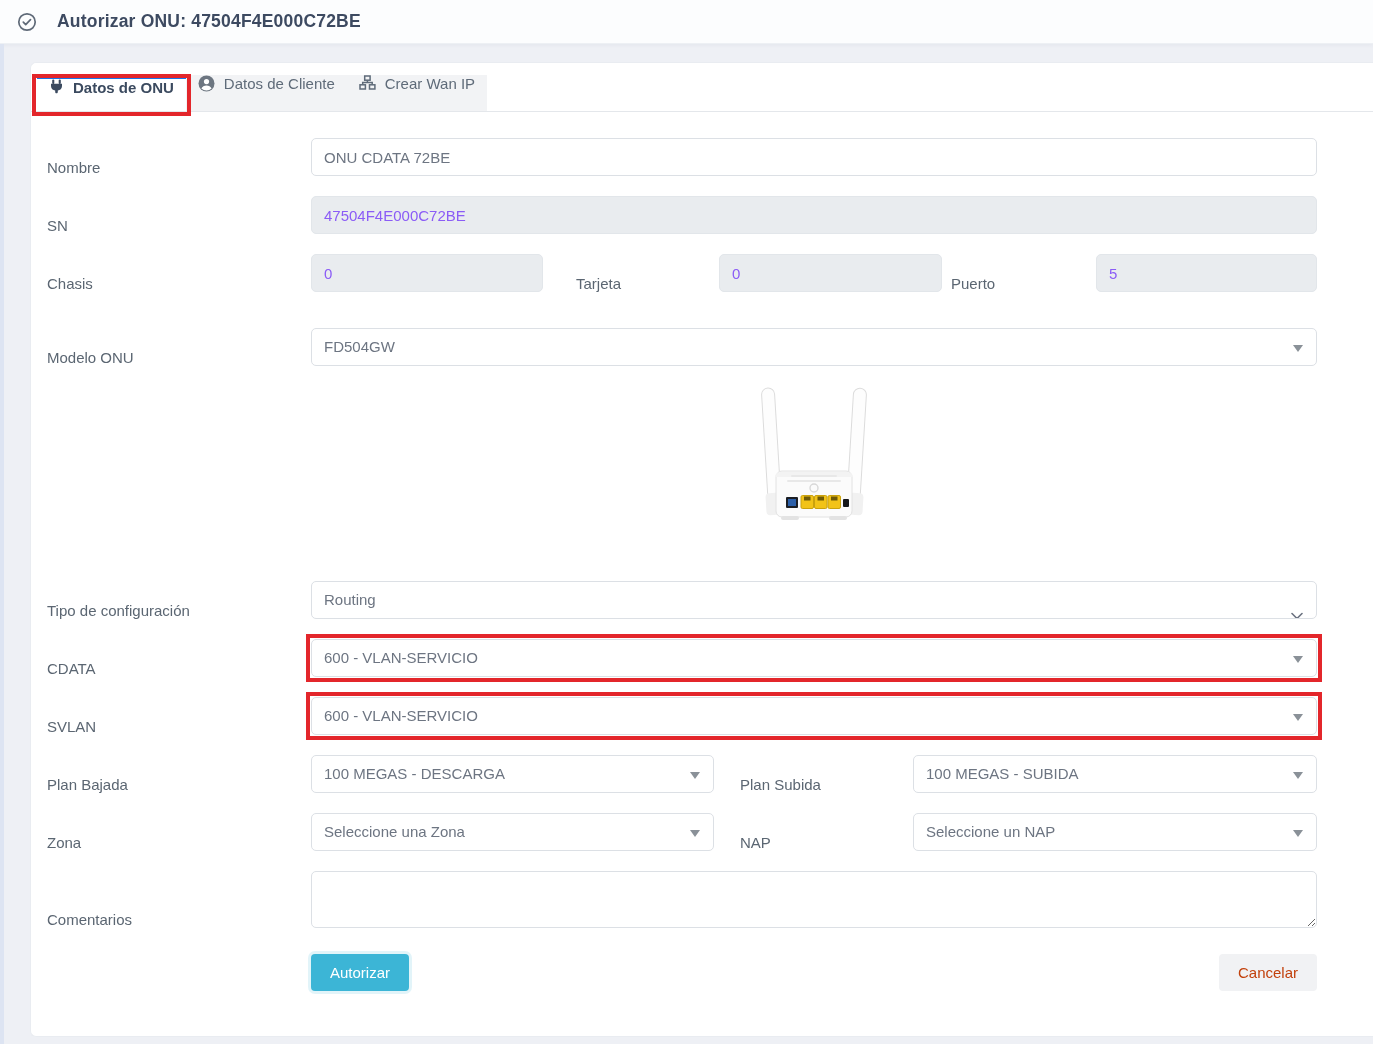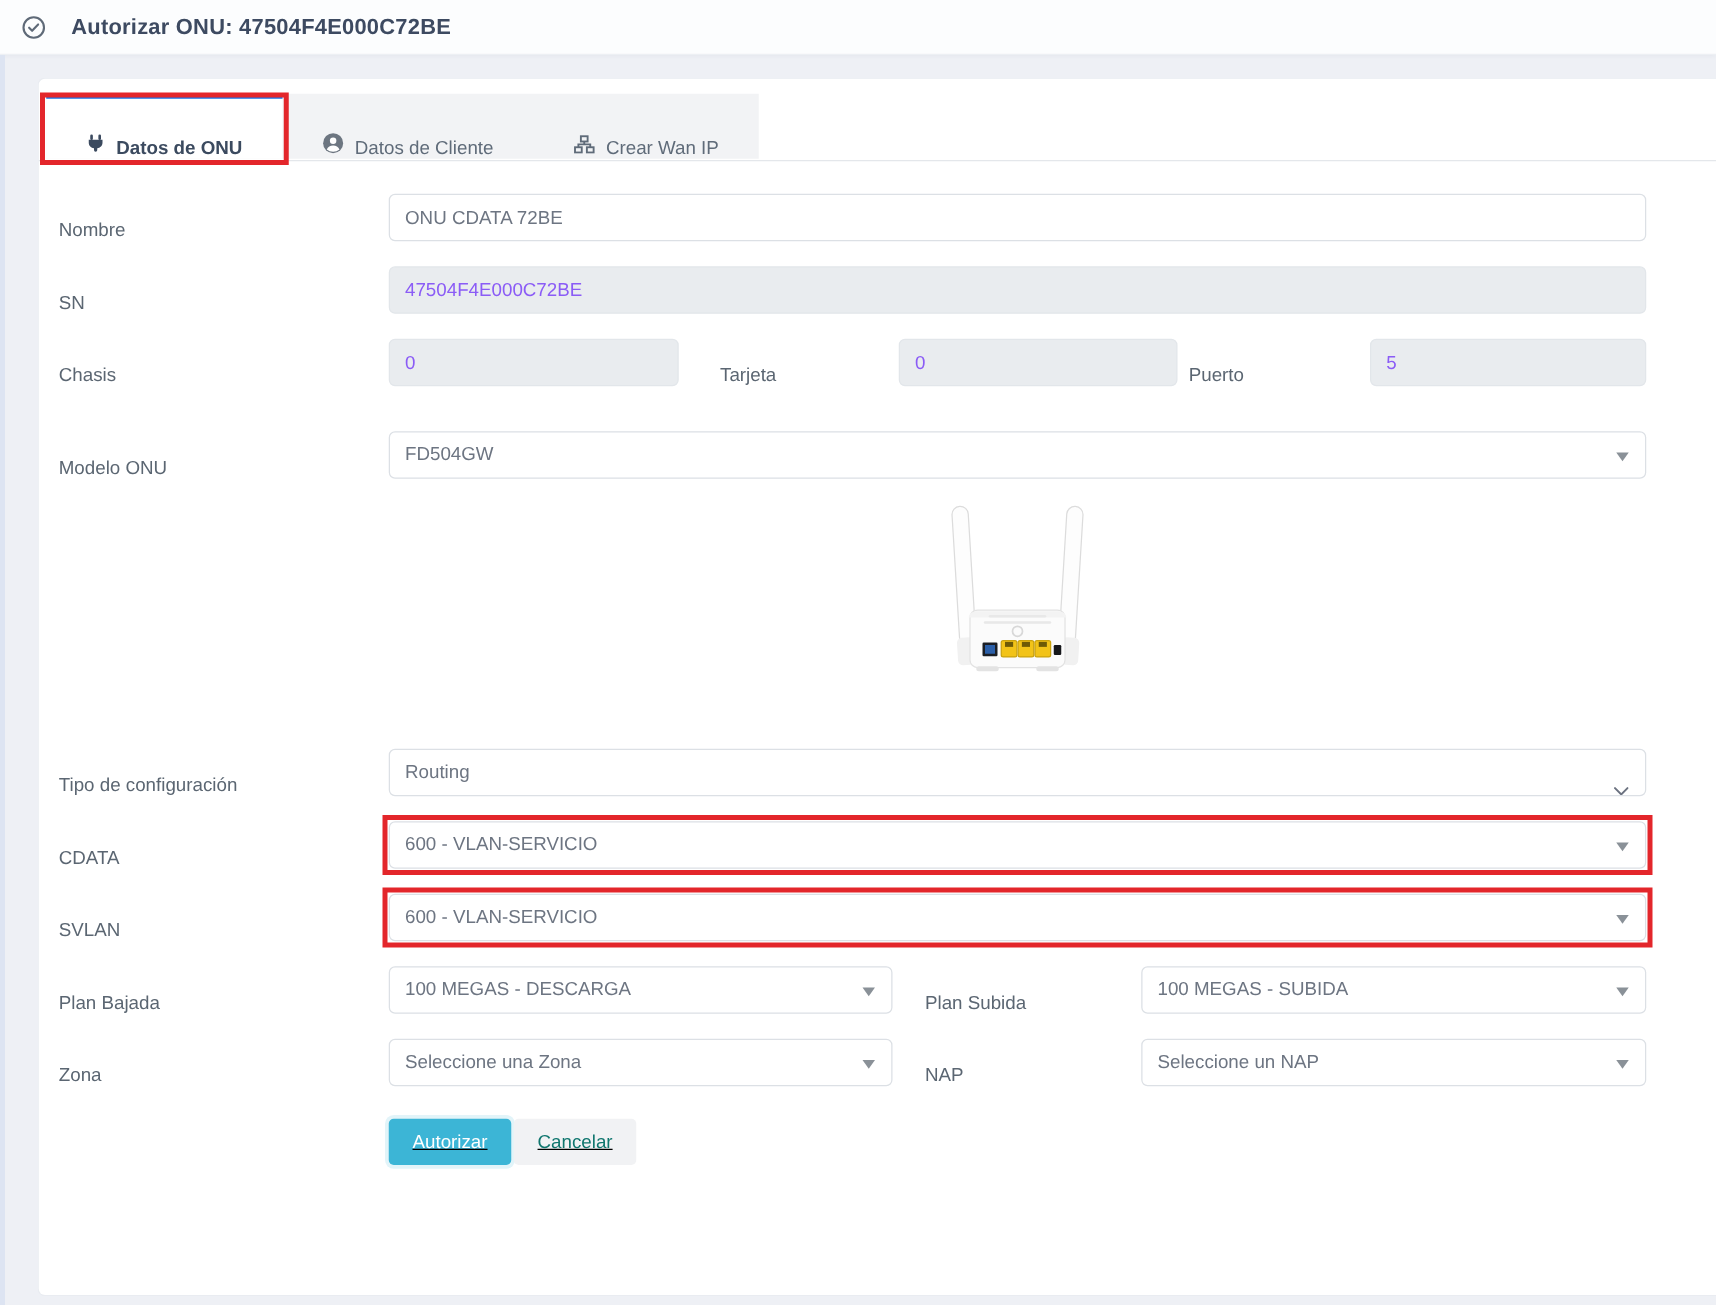--- a/index.html
+++ b/index.html
@@ -28,21 +28,21 @@
   .card {
     margin: 18px 0 0 30px; width: 1343px; height: 975px;
     background: #fff; border: 1px solid #e9ecf1; border-right: none;
     border-radius: 6px 0 0 6px; position: relative;
   }
 
   
   .tabzone { padding: 12px 0 0 6px; border-bottom: 1px solid #e4e7eb; }
   .tabs { display: inline-flex; background: #f2f3f5; }
   .tab {
-    display: flex; align-items: flex-end; gap: 9px; height: 52px; padding: 0 32px;
+    display: flex; align-items: flex-start; gap: 9px; height: 36px; padding: 0 12px;
     font-size: 15px; color: #5f6b79; cursor: pointer; position: relative; white-space: nowrap;
   }
   .tab.active {
     background: #fff; border-top: 4px solid #1a73e8; color: #3b4a5f; font-weight: 700;
   }
   .red-outline {
     position: absolute; inset: -5px; border: 4px solid #e3262b;
     pointer-events: none; z-index: 5;
   }
 
@@ -76,27 +76,27 @@
   .dd .chev { position: absolute; right: 13px; top: 15px; }
   .half { flex: 0 0 403px; }
 
   textarea.cmt {
     width: 100%; height: 57px; border: 1px solid #dce0e5; border-radius: 5px;
     padding: 8px 12px; font-size: 15px; color: #6d7582; resize: both;
     font-family: inherit; outline: none; display: block;
   }
 
   
-  .btnrow { display: flex; justify-content: flex-start; margin-left: 264px; margin-top: 26px; gap: 2px; text-decoration: underline; }
+  .btnrow { display: flex; justify-content: space-between; margin-left: 264px; margin-top: 26px; gap: 2px; }
   .btn {
     height: 37px; padding: 0 19px; border: none; border-radius: 4px;
     font-size: 15px; font-family: inherit; cursor: pointer;
   }
   .btn-primary { background: #3cb5d6; color: #fff; box-shadow: 0 0 0 3px rgba(60,181,214,0.15); }
-  .btn-light { background: #f1f2f4; color: #0f766e; }
+  .btn-light { background: #f1f2f4; color: #c2410c; }
 
   
   .router-row { display: flex; justify-content: center; margin: 19px 0 50px 264px; }
 </style>
 </head>
 <body>
 
 <div class="topbar">
   <span class="ticon">
     <svg width="20" height="20" viewBox="0 0 20 20">
@@ -276,20 +276,26 @@
         <span>Seleccione una Zona</span>
         <span class="caret"></span>
       </div>
       <div class="lbl2">NAP</div>
       <div class="dd" style="flex:1">
         <span>Seleccione un NAP</span>
         <span class="caret"></span>
       </div>
     </div>
 
+    <div class="frow" style="margin-bottom:0;">
+      <div class="lbl">Comentarios</div>
+      <div class="ctrl">
+          <textarea class="cmt" style=""></textarea>
+        </div>
+    </div>
 
     <div class="btnrow">
       <button class="btn btn-primary">Autorizar</button>
       <button class="btn btn-light">Cancelar</button>
     </div>
 
   </div>
 </div>
 
 </body></html>

